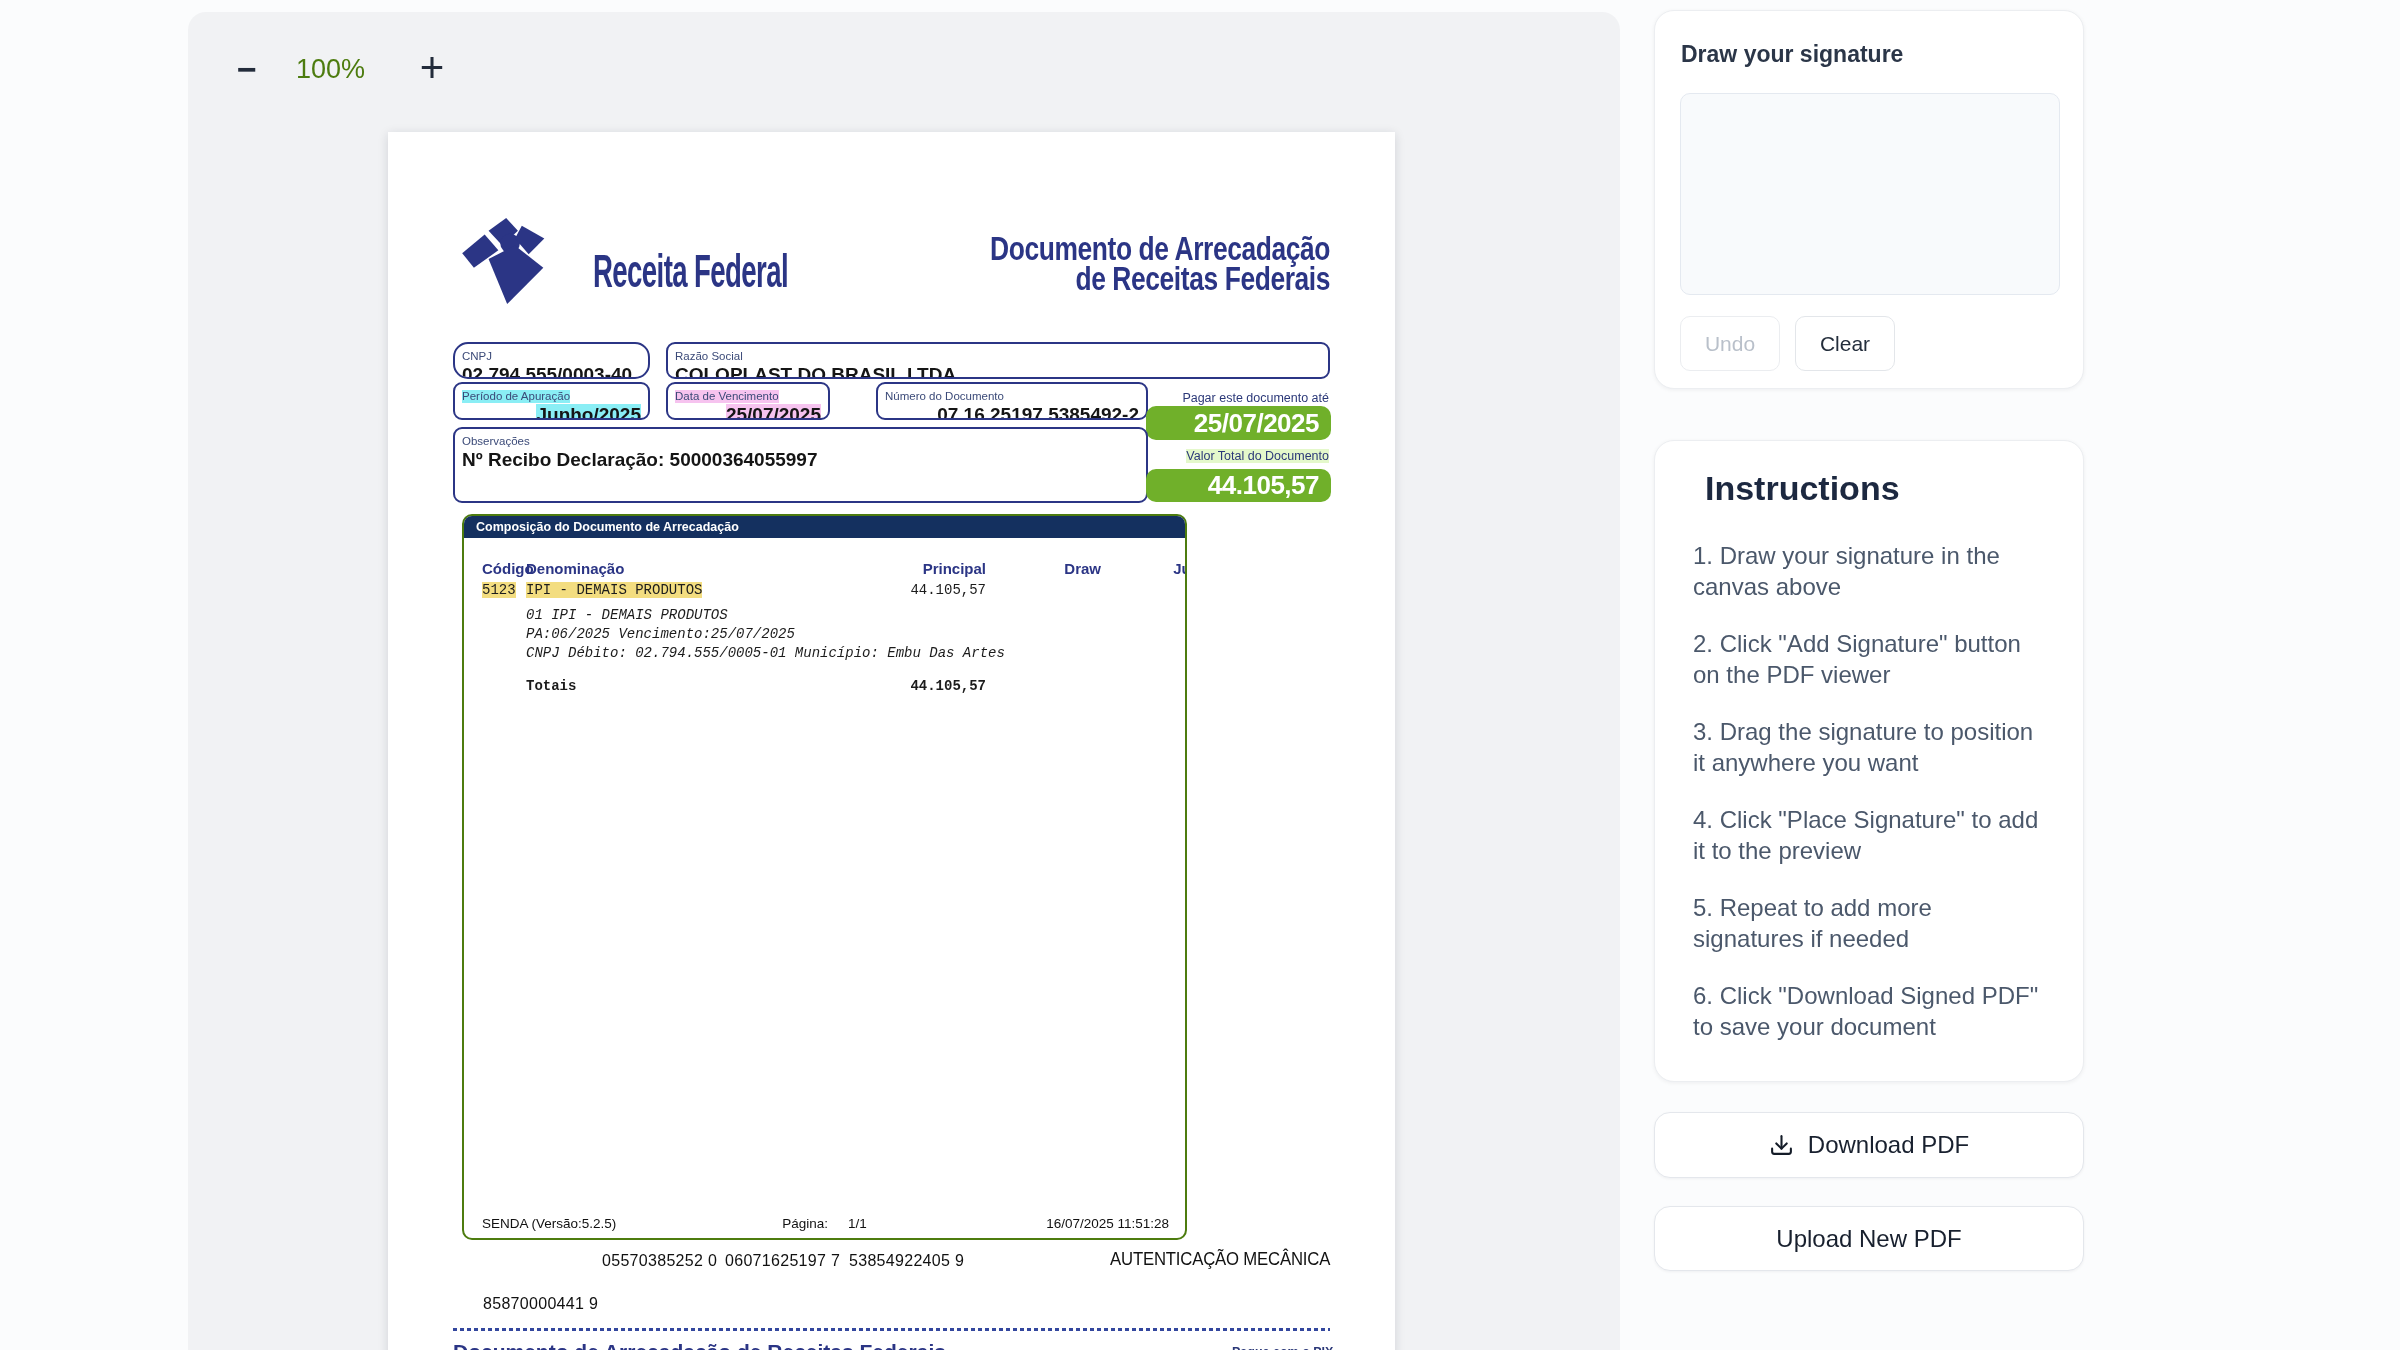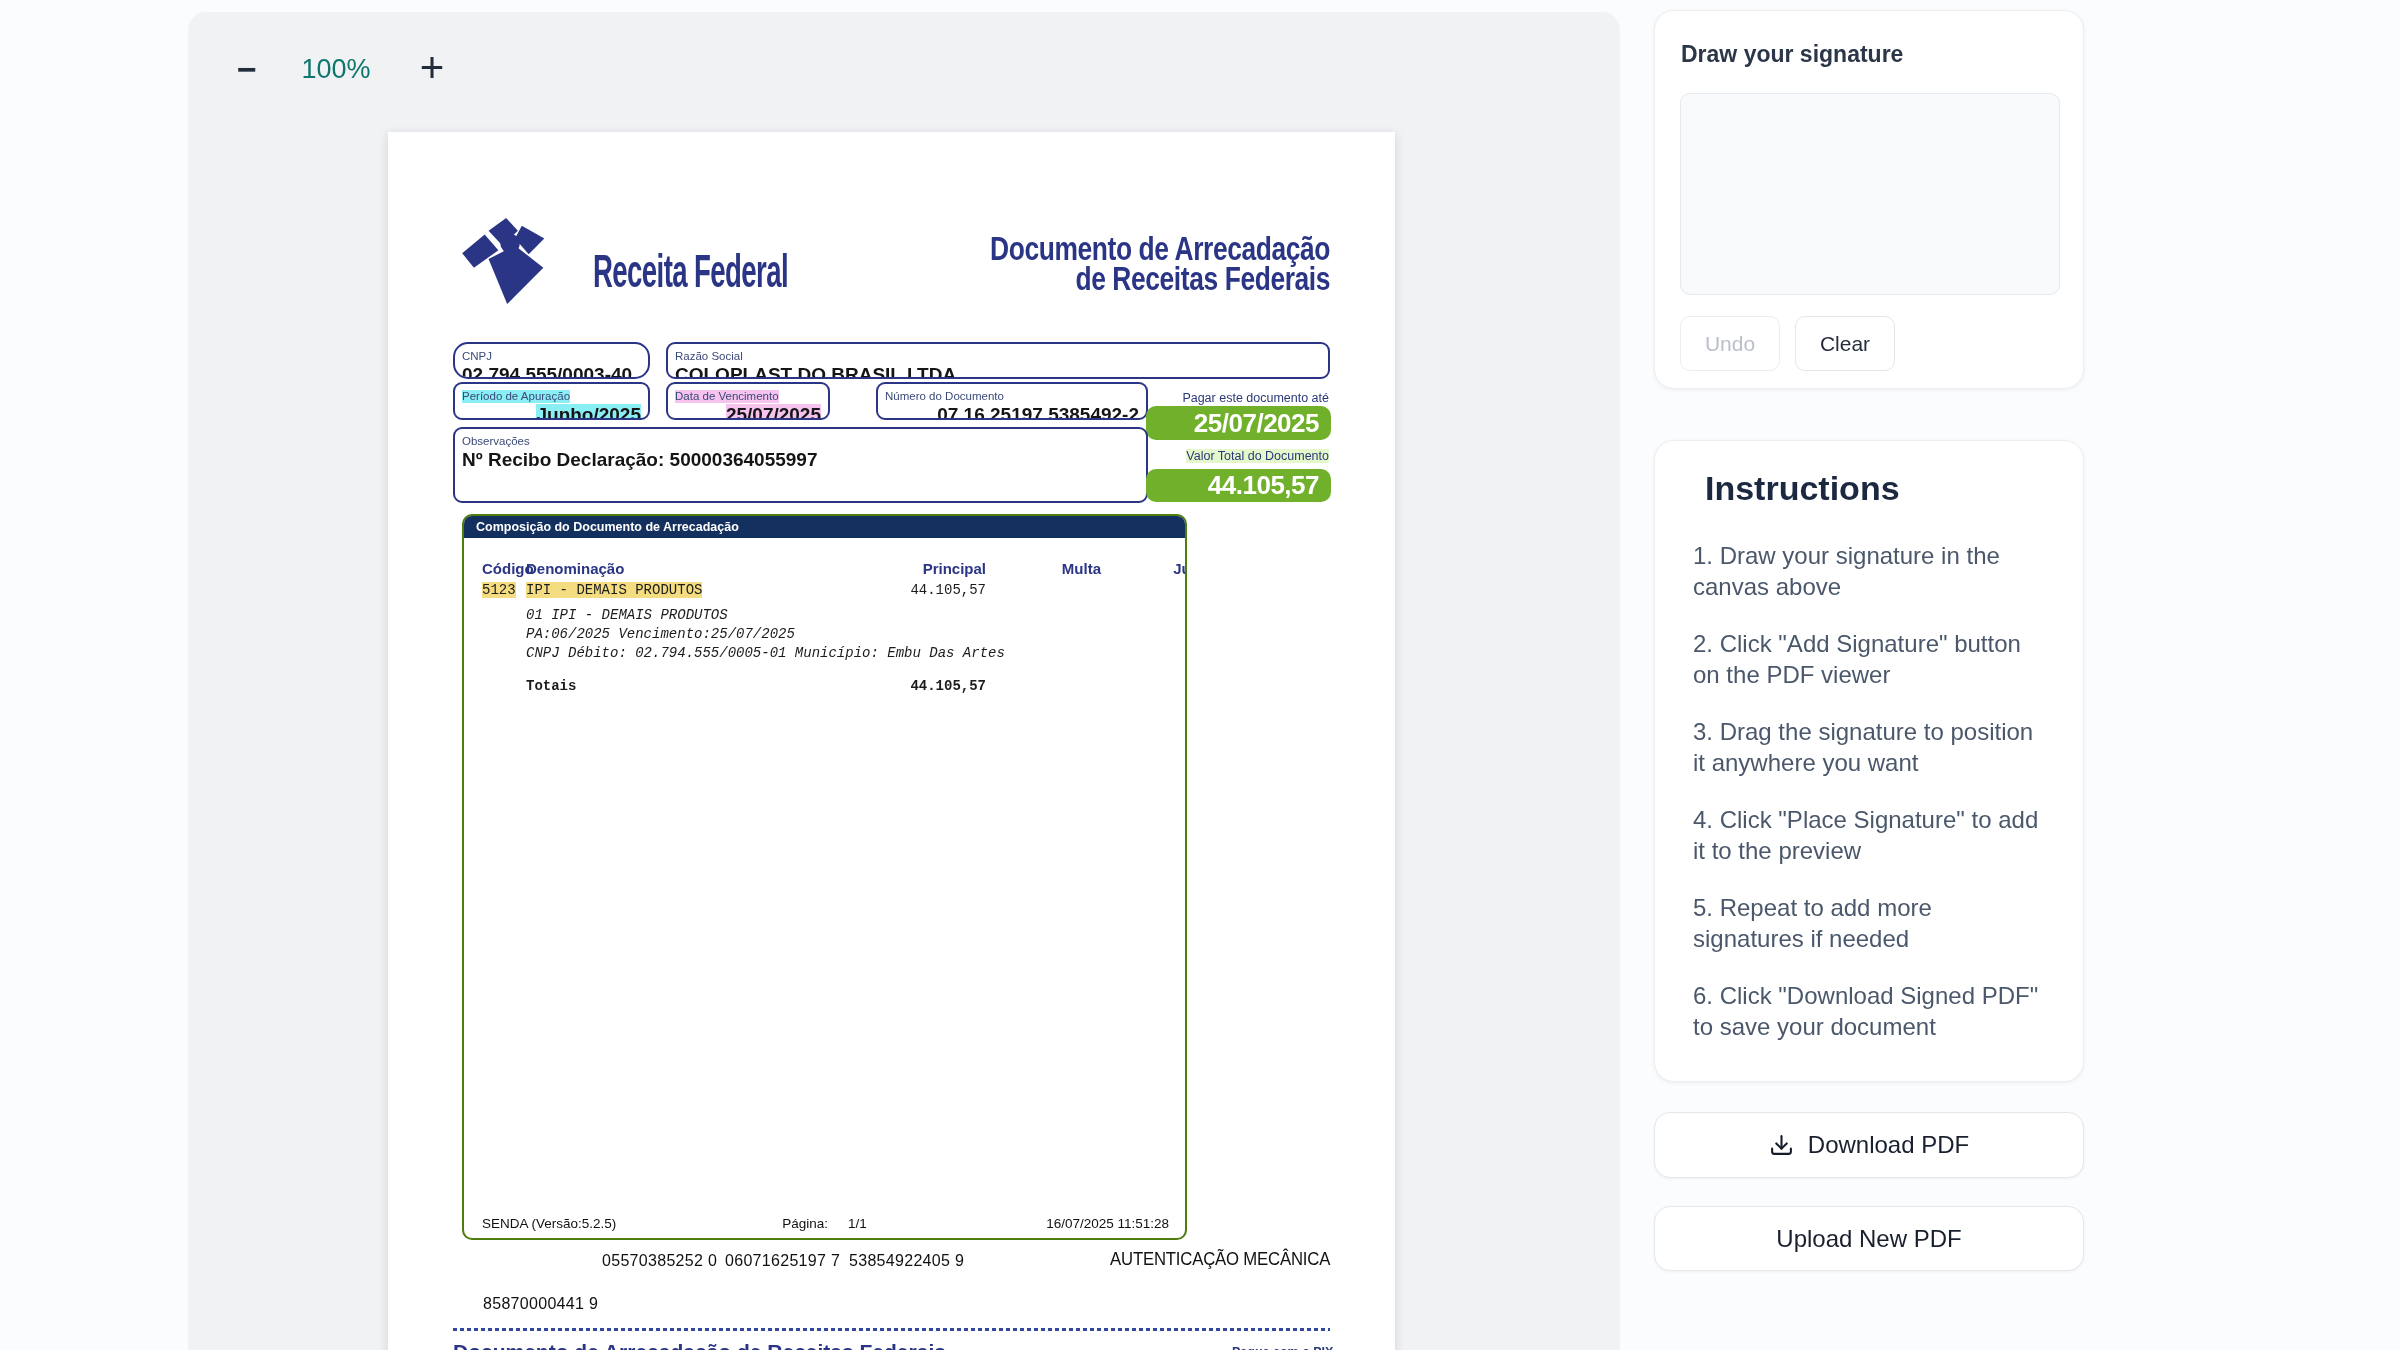--- a/index.html
+++ b/index.html
@@ -15,22 +15,22 @@
     background:#f1f2f4;border-radius:18px;
   }
   .zoom-btn{
     position:absolute;background:transparent;border:none;cursor:pointer;
     color:#232c3b;display:flex;align-items:center;justify-content:center;
     padding:0;line-height:1;
   }
   .zoom-btn.minus{left:36px;top:34px;width:46px;height:46px;font-size:34px;font-weight:bold;}
   .zoom-btn.plus{left:218px;top:30px;width:52px;height:52px;font-size:42px;font-weight:400;}
   .zoom-level{
-    position:absolute;left:108px;top:42px;width:80px;text-align:center;
-    font-size:27px;color:#0f766e;
+    position:absolute;left:108px;top:42px;width:80px;text-align:left;
+    font-size:27px;color:#4d7c0f;
   }
   
   .pdf-page{
     position:absolute;left:200px;top:120px;width:1007px;height:1398px;
     background:#ffffff;box-shadow:0 2px 10px rgba(20,30,50,.14);
   }
   
   .logo-icon{position:absolute;left:72px;top:86px;width:108px;height:88px;}
   .brand{
     position:absolute;left:205px;top:112px;
@@ -210,21 +210,21 @@
       <div class="green-box" style="left:758px;top:337px;width:185px;height:33px;">
         <span>44.105,57</span>
       </div>
 
       <div class="tablebox">
         <div class="tbar">Composição do Documento de Arrecadação</div>
 
         <span class="th col-cod">Código</span>
         <span class="th col-den">Denominação</span>
         <span class="th col-pri">Principal</span>
-        <span class="th col-mul">Multa</span>
+        <span class="th col-mul">Draw</span>
         <span class="th col-jur">Juros</span>
         <span class="th col-tot">Total</span>
 
         <span class="td mono col-cod"><span class="hl-yellow">5123</span></span>
         <span class="td mono col-den"><span class="hl-yellow">IPI - DEMAIS PRODUTOS</span></span>
         <span class="td mono col-pri">44.105,57</span>
         <span class="td mono col-tot">44.105,57</span>
 
         <div class="details mono">
           <div>01 IPI - DEMAIS PRODUTOS</div>

